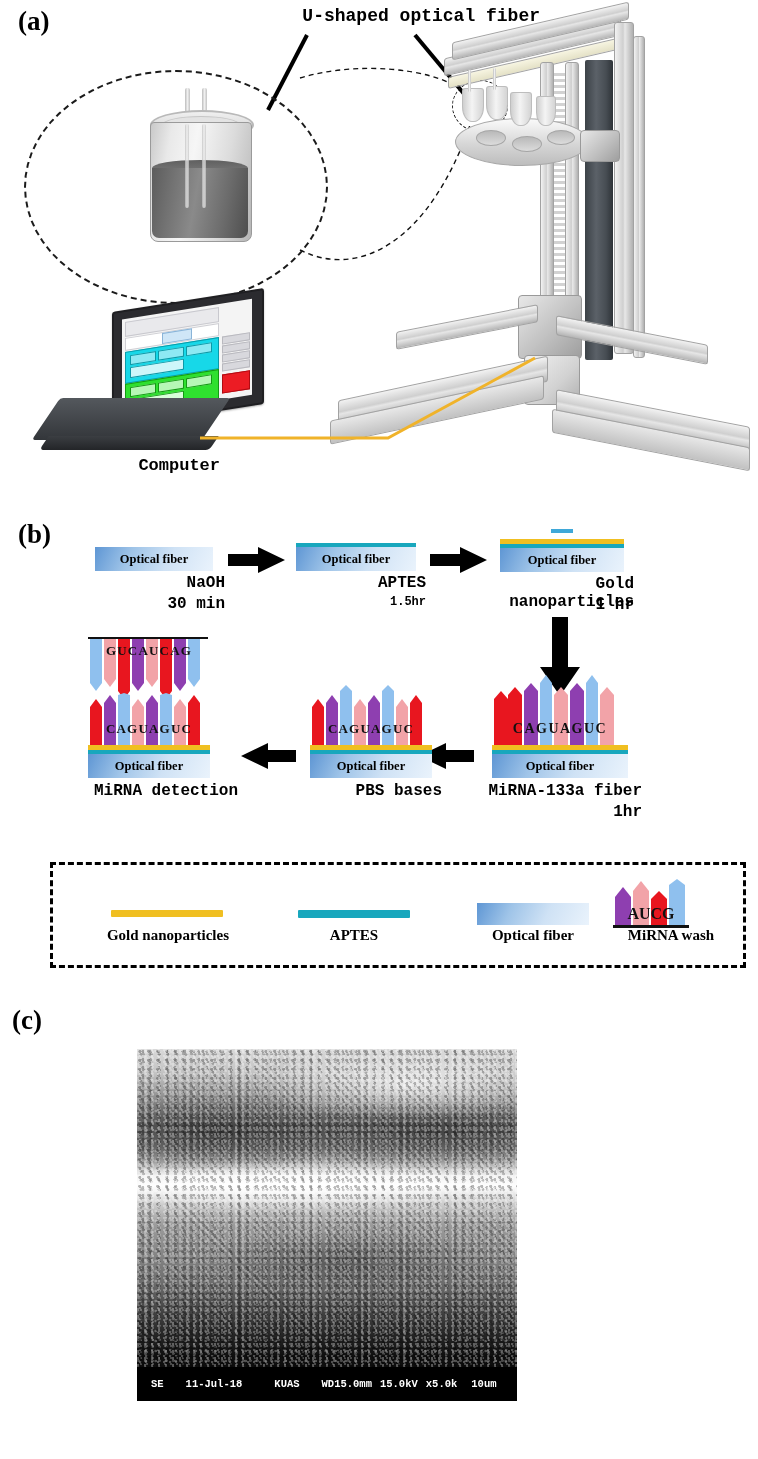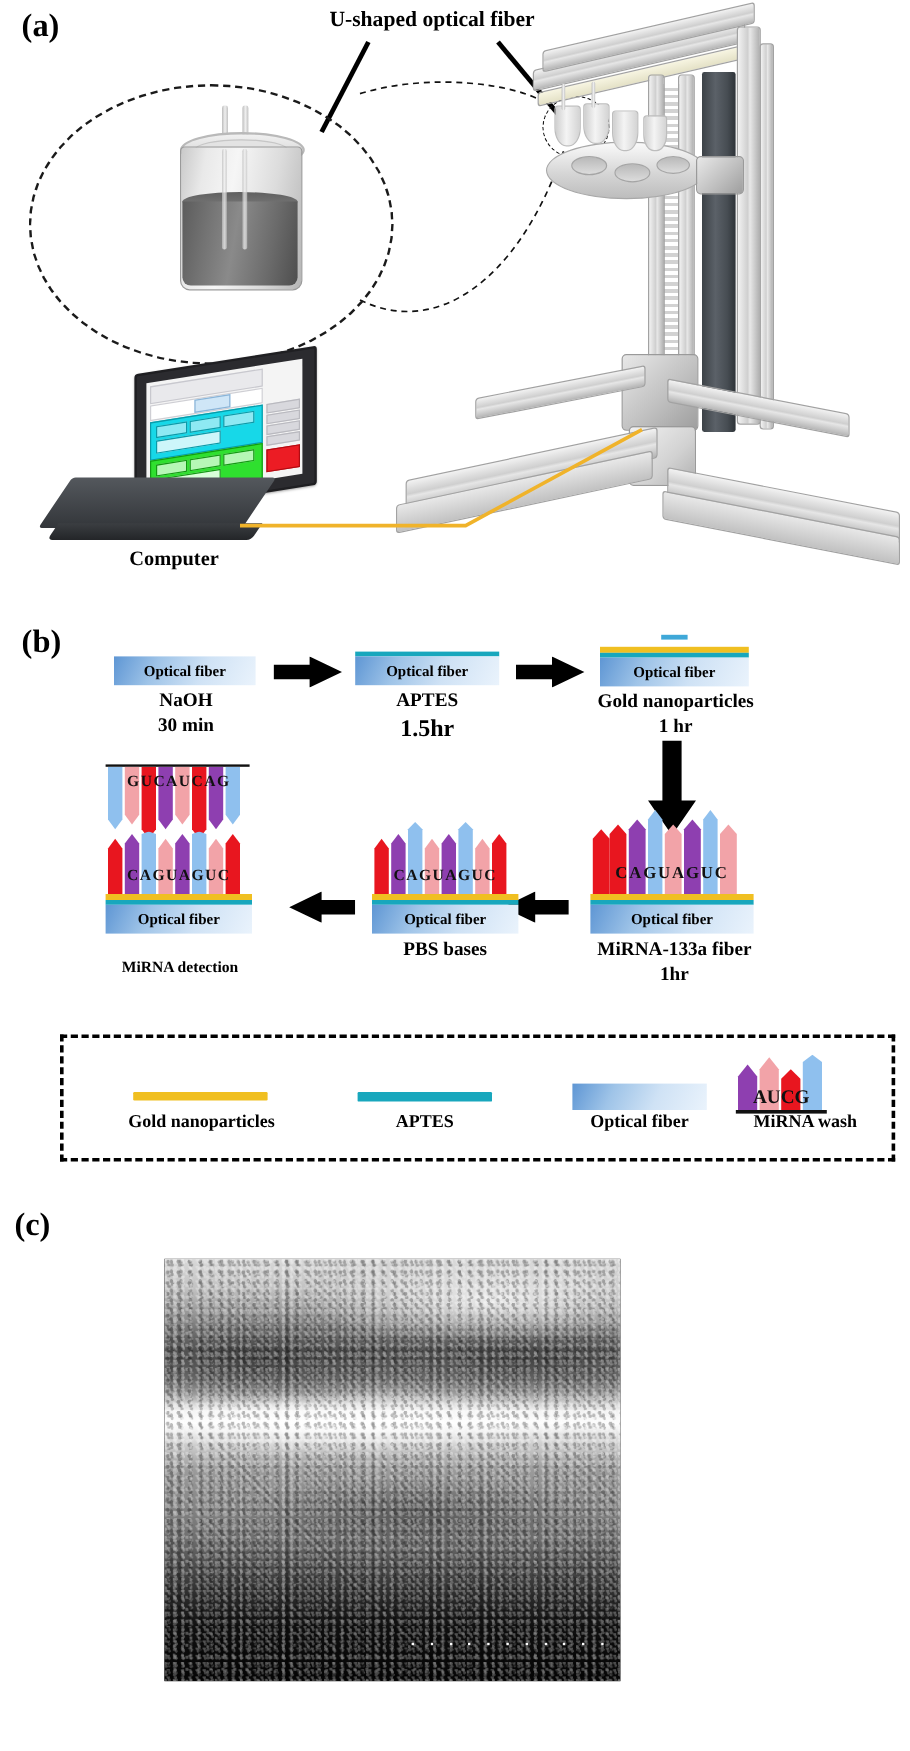--- a/index.html
+++ b/index.html
@@ -1,21 +1,21 @@
 <!DOCTYPE html>
 <html><head>
 <meta charset="utf-8">
 <style>
   html,body{margin:0;padding:0;background:#fff;}
   body{width:758px;height:1459px;position:relative;overflow:hidden;
        font-family:"Liberation Serif",serif;color:#000;}
   .panel-label{position:absolute;font-weight:bold;font-size:27px;
        font-family:"Liberation Serif",serif;letter-spacing:0px;}
-  .cap{position:absolute;font-weight:bold;font-family:Liberation Serif, serif;
-       text-align:center;line-height:1.12;}
+  .cap{position:absolute;font-weight:bold;font-family:Liberation Mono, monospace;
+       text-align:right;line-height:1.12;}
 
   
   #panel-a{position:absolute;left:0;top:0;width:758px;height:500px;}
   .dash-ellipse{position:absolute;border:2px dashed #1a1a1a;border-radius:50%;}
 
   
   .vial-body{position:absolute;border-radius:4px 4px 8px 8px;
      background:linear-gradient(100deg,#c9c9c9 0%,#e9e9e9 18%,#f6f6f6 40%,#dcdcdc 70%,#b6b6b6 100%);
      border:1px solid #9a9a9a;}
   .vial-liq{position:absolute;border-radius:0 0 7px 7px;
@@ -227,21 +227,21 @@
   <svg class="arrow-r" style="left:228px;top:42px;" width="58" height="26">
     <polygon points="0,7 30,7 30,0 57,13 30,26 30,19 0,19" fill="#000"></polygon>
   </svg>
 
   <div>
     <div class="aptes-l" style="left:296px;top:38px;width:120px;height:4px;"></div>
     <div class="fiberblk" style="left:296px;top:42px;width:120px;height:24px;">
       <span>Optical fiber</span>
     </div>
     <div class="cap" style="left:286px;top:70px;width:140px;font-size:16px;">APTES</div>
-    <div class="cap" style="left:286px;top:91px;width:140px;font-size:20px;">1.5hr</div>
+    <div class="cap" style="left:286px;top:91px;width:140px;font-size:12px;">1.5hr</div>
   </div>
 
   <svg class="arrow-r" style="left:430px;top:42px;" width="58" height="26">
     <polygon points="0,7 30,7 30,0 57,13 30,26 30,19 0,19" fill="#000"></polygon>
   </svg>
 
   <div>
     <div class="gold-l" style="left:500px;top:34px;width:124px;height:5px;"></div>
     <div class="aptes-l" style="left:500px;top:39px;width:124px;height:4px;"></div>
     <div class="fiberblk" style="left:500px;top:43px;width:124px;height:24px;">
@@ -347,21 +347,21 @@
     </svg>
     <div style="position:absolute;left:88px;top:216px;width:122px;height:16px;
          font-weight:bold;font-size:13px;letter-spacing:1.2px;text-align:center;color:#111;
          font-family:'Liberation Serif',serif;">CAGUAGUC</div>
 
     <div class="gold-l" style="left:88px;top:240px;width:122px;height:5px;"></div>
     <div class="aptes-l" style="left:88px;top:245px;width:122px;height:4px;"></div>
     <div class="fiberblk" style="left:88px;top:249px;width:122px;height:24px;">
       <span>Optical fiber</span>
     </div>
-    <div class="cap" style="left:62px;top:294px;width:176px;font-size:13px;">MiRNA detection</div>
+    <div class="cap" style="left:62px;top:278px;width:176px;font-size:16px;">MiRNA detection</div>
   </div>
 
   <div class="legendbox" style="left:50px;top:357px;width:690px;height:100px;">
 
     <div style="position:absolute;left:58px;top:45px;width:112px;height:7px;background:#f0bf21;
          border-radius:1px;"></div>
     <div class="leg-lbl" style="left:20px;top:62px;width:190px;">Gold nanoparticles</div>
 
     <div style="position:absolute;left:245px;top:45px;width:112px;height:8px;background:#18a7bd;
          border-radius:1px;"></div>
@@ -424,14 +424,23 @@
         <i></i>
         <i></i>
         <i></i>
         <i></i>
         <i></i>
         <i></i>
         <i></i>
         <i></i>
     </div>
 
+    <div class="sembar">
+      <span style="margin-left:14px;">SE</span>
+      <span style="margin-left:22px;">11-Jul-18</span>
+      <span style="margin-left:32px;">KUAS</span>
+      <span style="margin-left:22px;">WD15.0mm</span>
+      <span style="margin-left:8px;">15.0kV</span>
+      <span style="margin-left:8px;">x5.0k</span>
+      <span style="margin-left:14px;">10um</span>
+    </div>
   </div>
 </div>
 
 </body></html>

